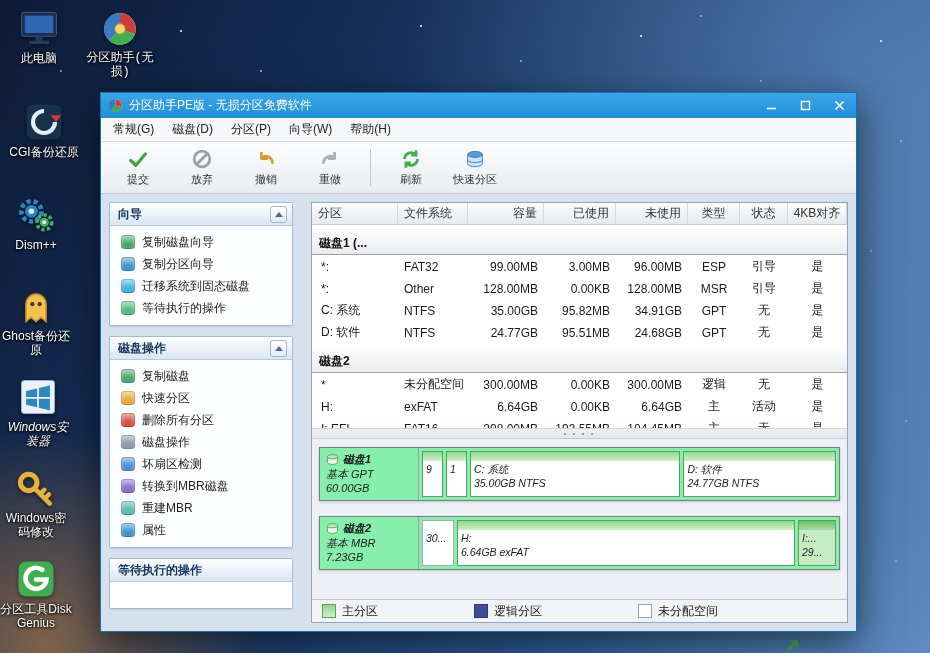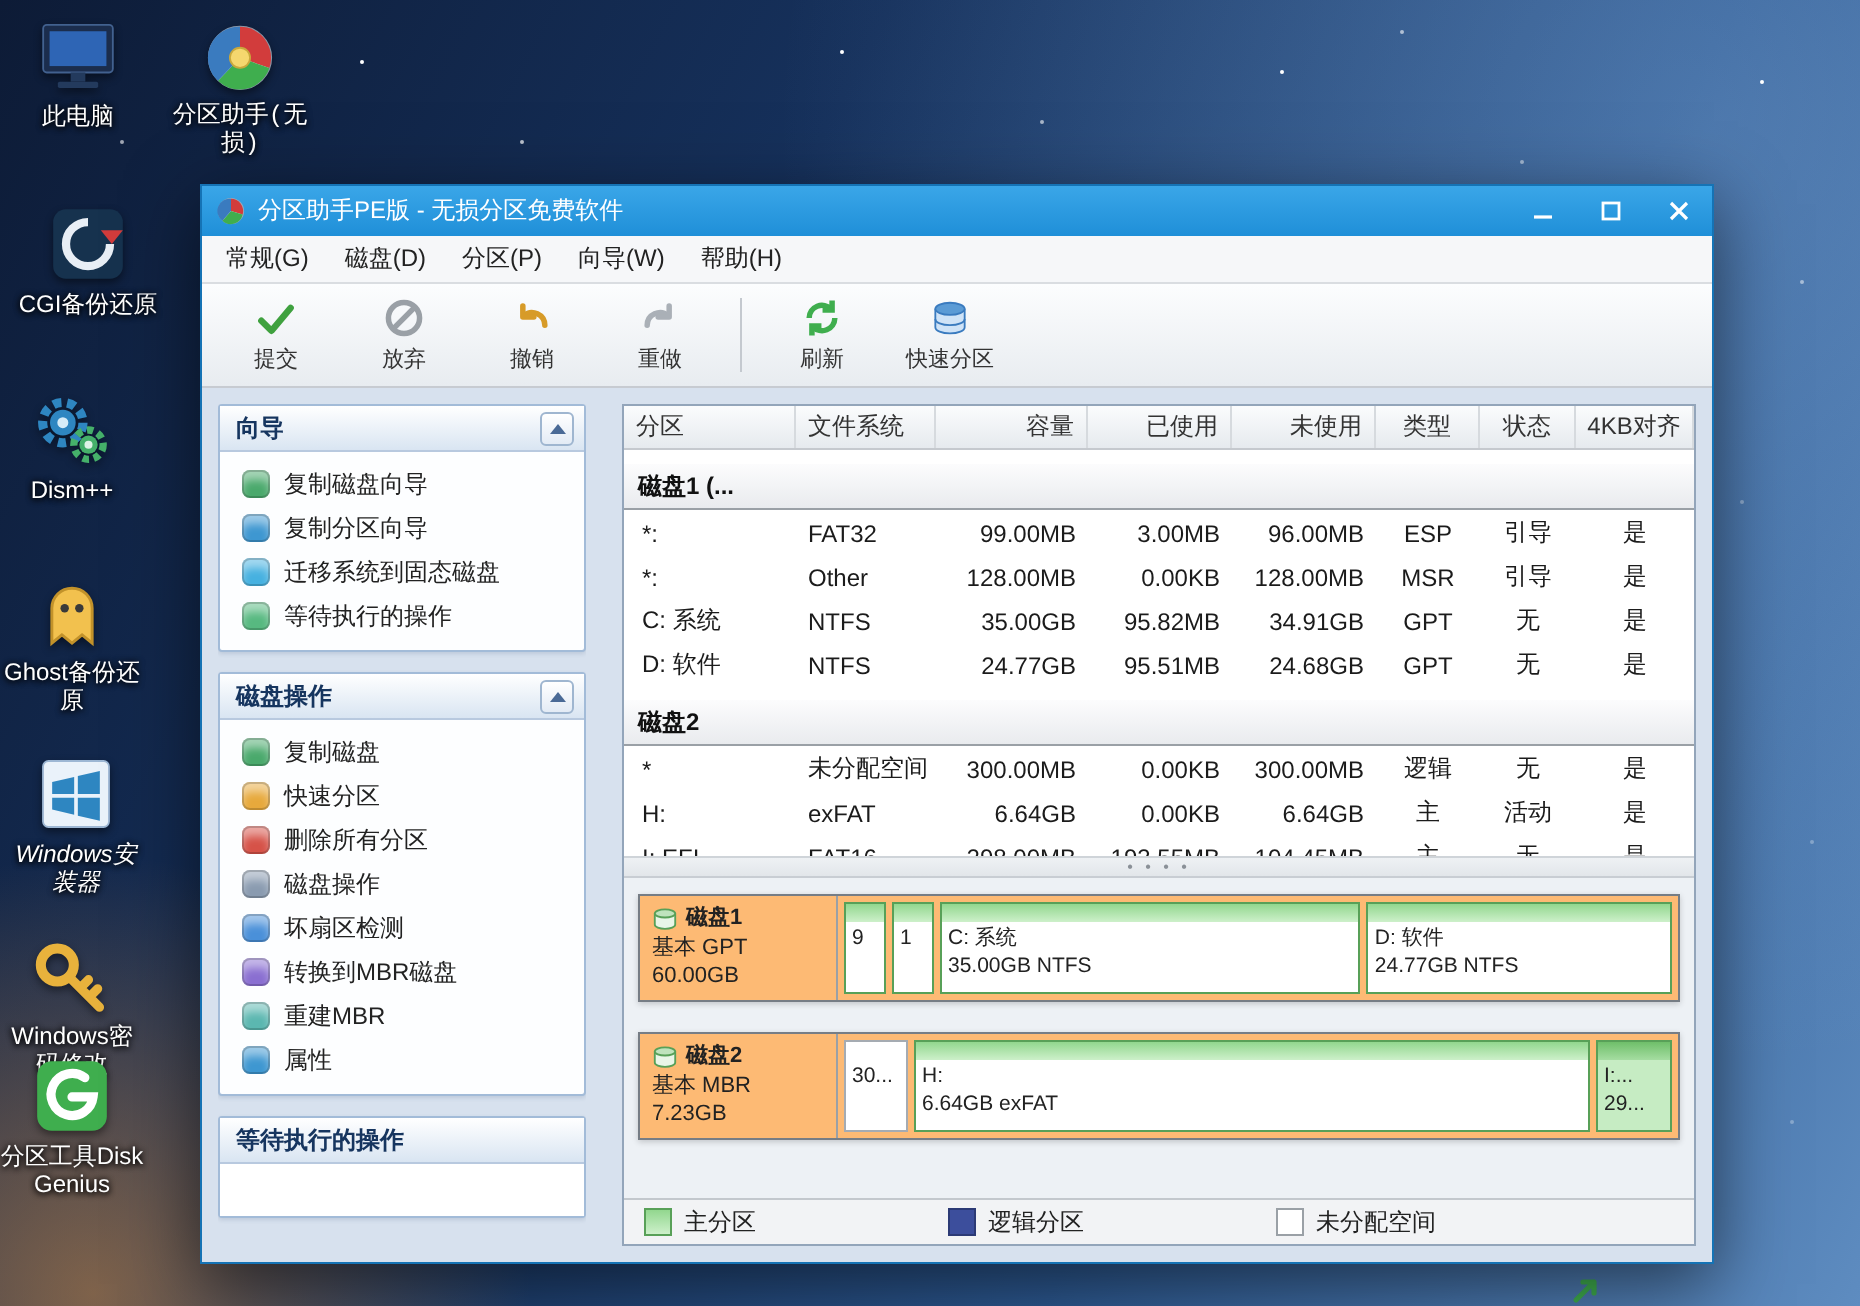--- a/index.html
+++ b/index.html
@@ -22,21 +22,21 @@
   .dicon{position:absolute;width:72px;display:flex;flex-direction:column;align-items:center;gap:2px;text-align:center;cursor:default;}
   .dicon .svgicon svg{width:44px;height:44px;filter:drop-shadow(0 2px 2px rgba(0,0,0,.45));}
   .dlbl{color:#fff;font-size:12px;line-height:1.15;text-shadow:0 1px 3px #000,0 0 3px #000;word-break:break-all;}
   [data-name="desktop-icon-this-pc"]{left:3px;top:6px;}
   [data-name="desktop-icon-partition-assistant"]{left:84px;top:6px;font-family:Liberation Mono, monospace;}
   [data-name="desktop-icon-cgi-backup"]{left:8px;top:100px;}
   [data-name="desktop-icon-dism"]{left:0px;top:193px;}
   [data-name="desktop-icon-ghost-backup"]{left:0px;top:284px;}
   [data-name="desktop-icon-windows-installer"]{left:2px;top:375px;font-style:italic;}
   [data-name="desktop-icon-windows-password"]{left:0px;top:466px;}
-  [data-name="desktop-icon-diskgenius"]{left:0px;top:526px;}
+  [data-name="desktop-icon-diskgenius"]{left:0px;top:557px;}
   .corner-arrow{position:absolute;left:786px;top:636px;}
   .corner-arrow svg{width:16px;height:16px;}
   
   .window{position:absolute;left:100px;top:92px;width:755px;height:538px;display:flex;flex-direction:column;
     border:1px solid #1573b5;background:#eef1f5;box-shadow:0 10px 34px rgba(0,0,0,.55);}
   .titlebar{height:25px;flex:none;background:linear-gradient(#3aa6e8,#1f8fd8);display:flex;align-items:center;
     color:#fff;font-size:12px;padding-left:7px;gap:6px;}
   .app-icon{display:inline-flex;}
   .app-icon svg{width:15px;height:15px;}
   .title-text{white-space:nowrap;overflow:hidden;}
@@ -80,21 +80,21 @@
   .group-row{height:22px;margin-top:7px;display:flex;align-items:center;font-weight:bold;font-size:12px;padding-left:7px;
     background:linear-gradient(#fcfcfd,#e9ebee);border-bottom:1px solid #9aa0a6;color:#111;}
   .drow{margin-top:1px;}
   .drow .cell:first-child{padding-left:9px;}
   
   .splitter{height:9px;flex:none;background:linear-gradient(#eef1f4,#e2e6ea);border-top:1px solid #cfd4d9;border-bottom:1px solid #c8cdd3;
     display:flex;align-items:center;justify-content:center;}
   .splitter::after{content:"• • • •";color:#8a9097;font-size:8px;letter-spacing:2px;line-height:0;}
   
   .disk-map{flex:1;background:#edf1f5;padding:8px 7px 4px;display:flex;flex-direction:column;gap:15px;overflow:hidden;}
-  .disk-row{display:flex;border:1px solid #767d85;background:#fdba74;height:52px;flex:none;box-shadow:0 1px 3px rgba(0,0,0,.18);}
+  .disk-row{display:flex;border:1px solid #767d85;background:#86efac;height:52px;flex:none;box-shadow:0 1px 3px rgba(0,0,0,.18);font-style:italic;}
   .disk-label{width:86px;flex:none;border-right:1px solid #9aa0a6;padding:4px 6px;font-size:11px;line-height:1.32;color:#222;overflow:hidden;}
   .dname{font-weight:bold;display:flex;gap:4px;align-items:center;white-space:nowrap;}
   .dname .svgicon svg{width:13px;height:13px;}
   .parts{flex:1;display:flex;padding:3px;gap:3px;min-width:0;}
   .part{position:relative;border:1px solid #58a058;overflow:hidden;font-size:10.5px;line-height:1.3;padding:11px 3px 1px;color:#222;background:#fff;}
   .band{position:absolute;top:0;left:0;right:0;height:9px;}
   .part.primary .band{background:linear-gradient(#92d78e,#cdf0ca);}
   .part.unallocated{border-color:#a5abb2;}
   .part.unallocated .band{background:transparent;}
   .part.primary-full{background:#c6ecc3;}

